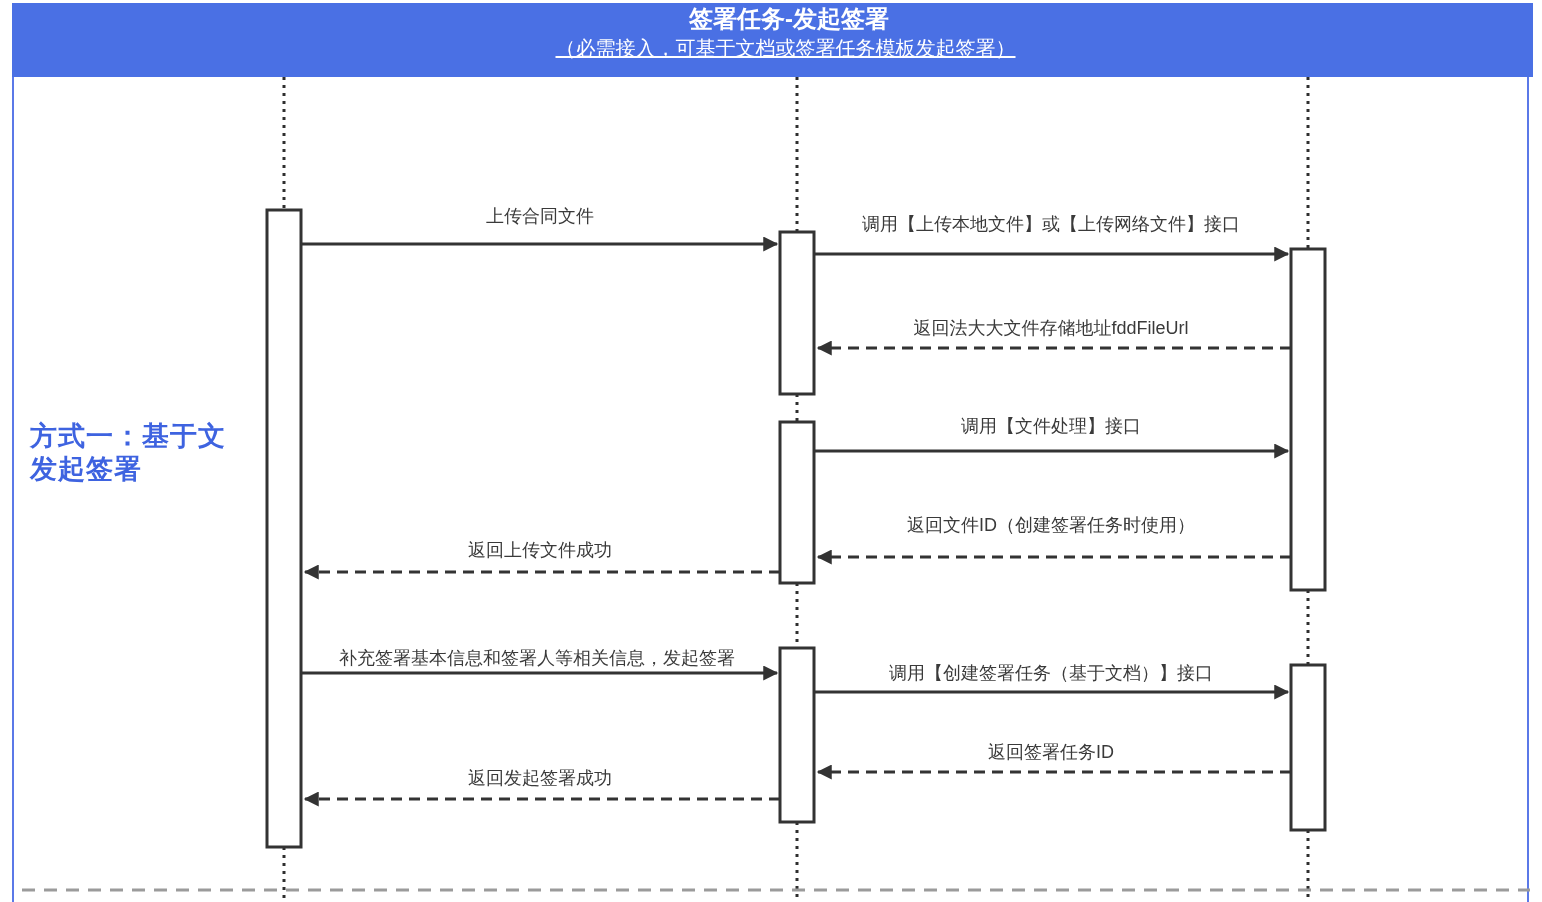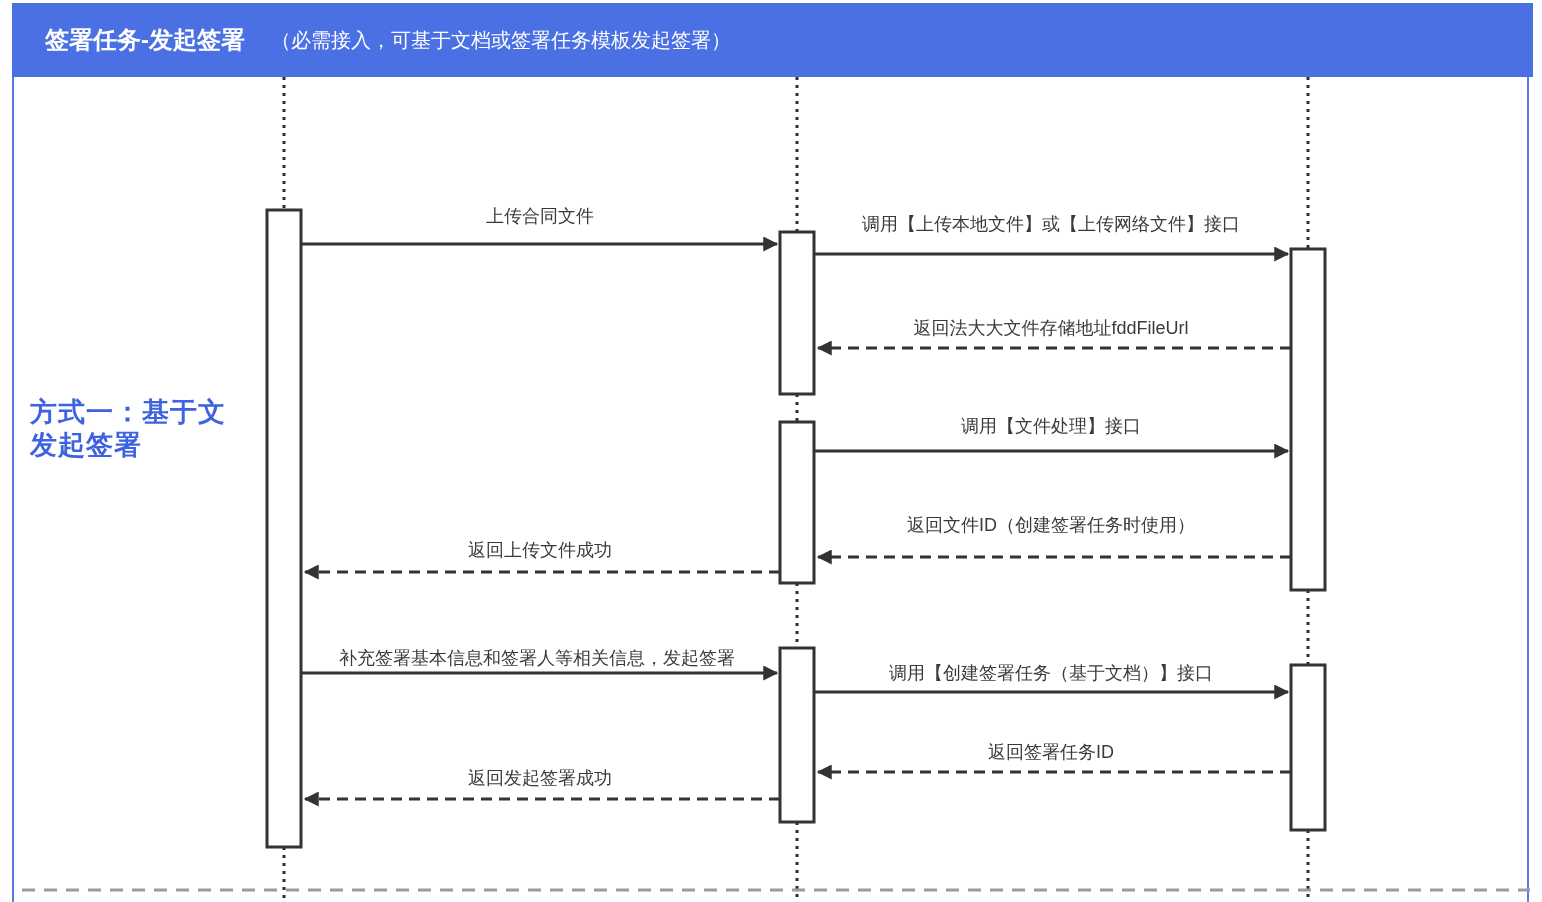--- a/index.html
+++ b/index.html
@@ -8,30 +8,30 @@
     background:#ffffff;
     font-family:"Liberation Sans","DejaVu Sans",sans-serif;
   }
   .page-frame{
     position:absolute;left:12px;top:3px;width:1517px;height:910px;
     border:2px solid #5b79e8;background:#ffffff;box-sizing:border-box;
   }
   .header-bar{
     position:absolute;left:12px;top:3px;width:1521px;height:74px;
     background:#4a70e4;box-sizing:border-box;
-    display:flex;align-items:center;color:#ffffff;
+    display:flex;align-items:center;color:#ffffff;flex-direction:column;
   }
   .header-title{
     font-size:24px;font-weight:bold;margin-left:33px;white-space:nowrap;
   }
   .header-subtitle{
-    font-size:20px;margin-left:26px;white-space:nowrap;
+    font-size:20px;margin-left:26px;white-space:nowrap;text-decoration:underline;
   }
   .side-label{
-    position:absolute;left:30px;top:396px;
+    position:absolute;left:30px;top:420px;
     font-size:27px;font-weight:bold;line-height:33px;
     color:#3e63e0;letter-spacing:1px;
   }
   .side-label span{display:block;}
   svg.diagram{position:absolute;left:0;top:0;}
   .msg-label{
     font-size:18px;fill:#3a3a3a;
     font-family:"Liberation Sans","DejaVu Sans",sans-serif;
   }
   .lifeline{stroke:#2e2e2e;stroke-width:3;stroke-dasharray:3 5;fill:none;}

